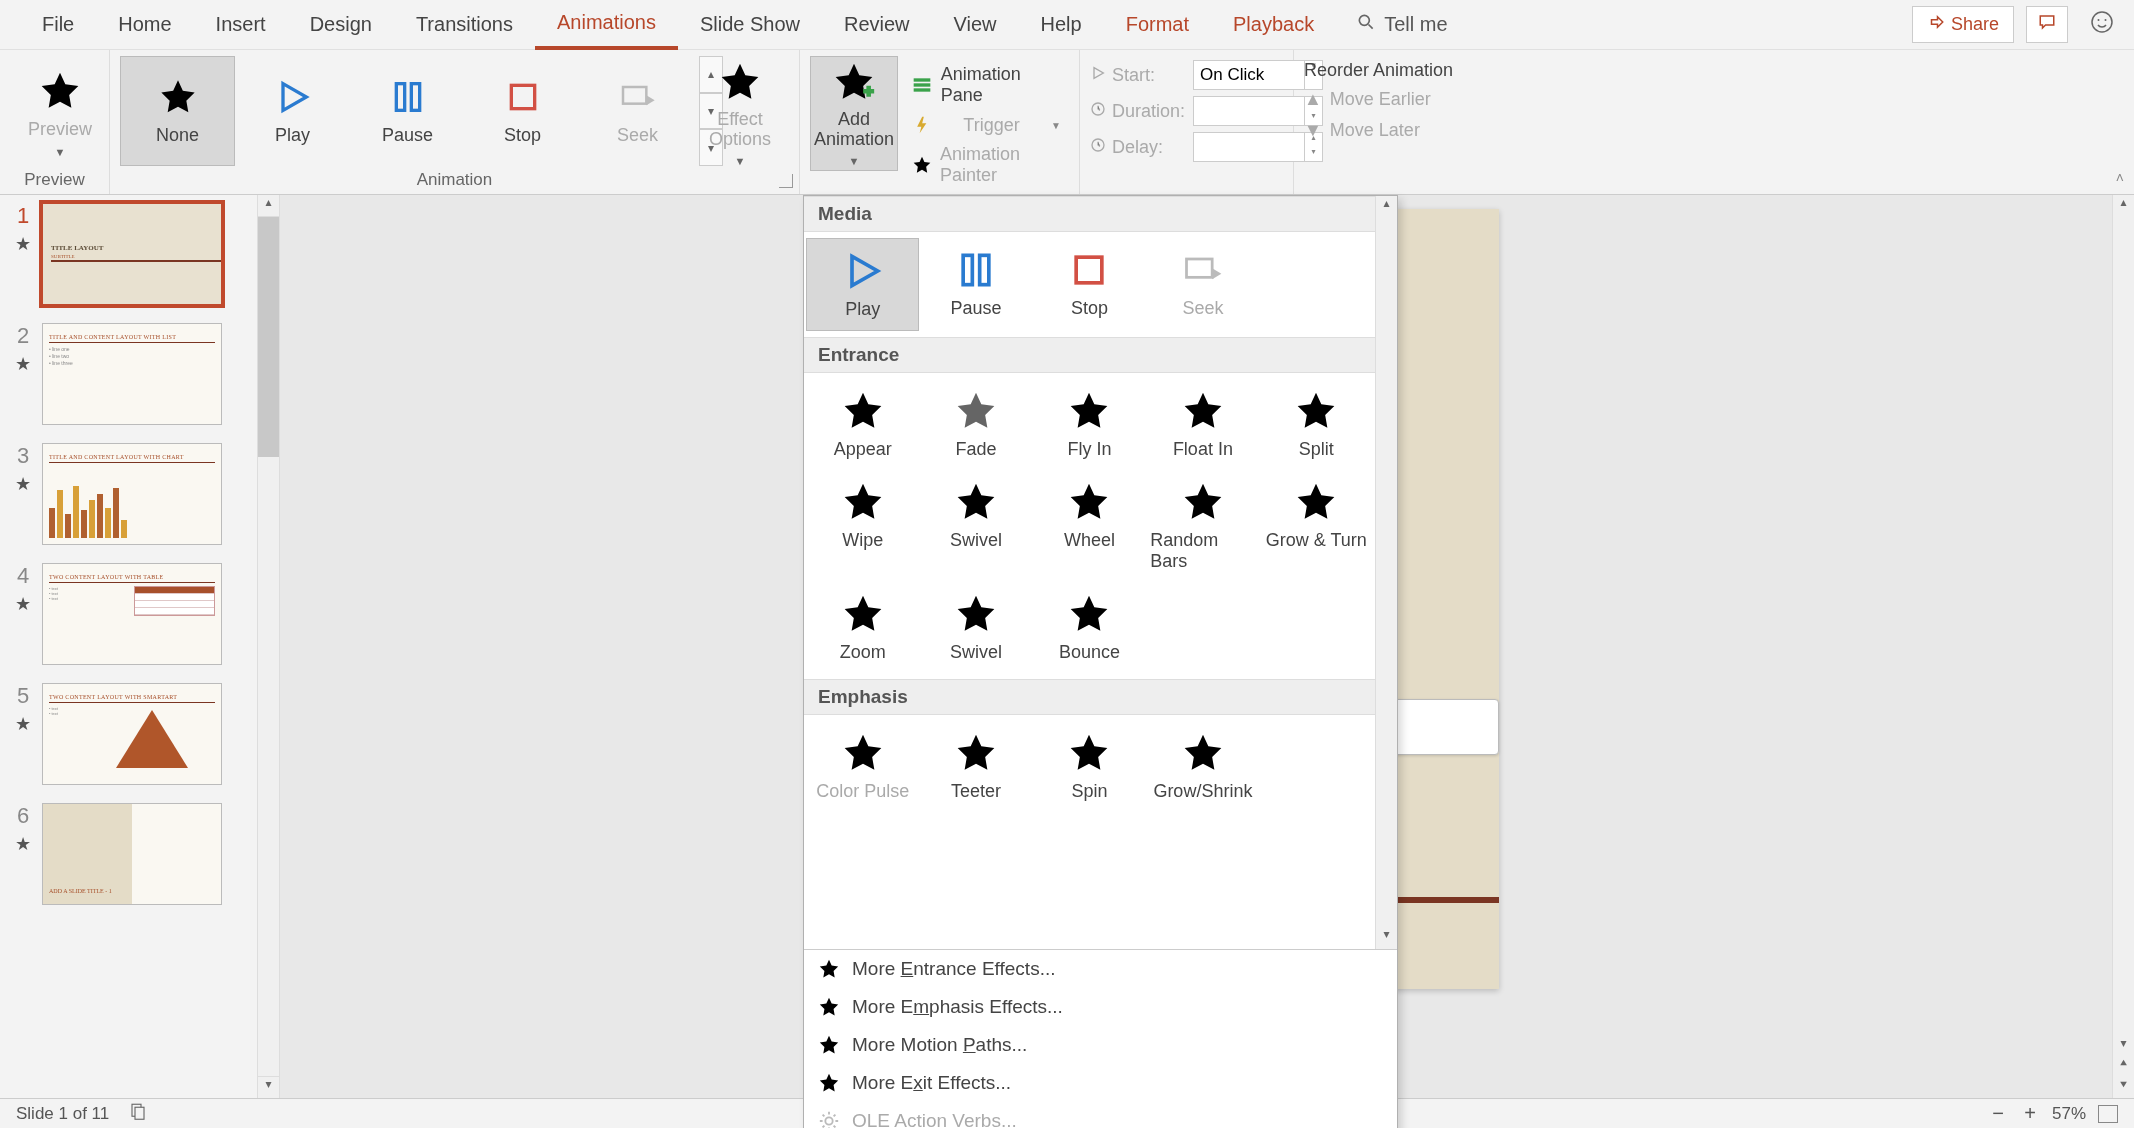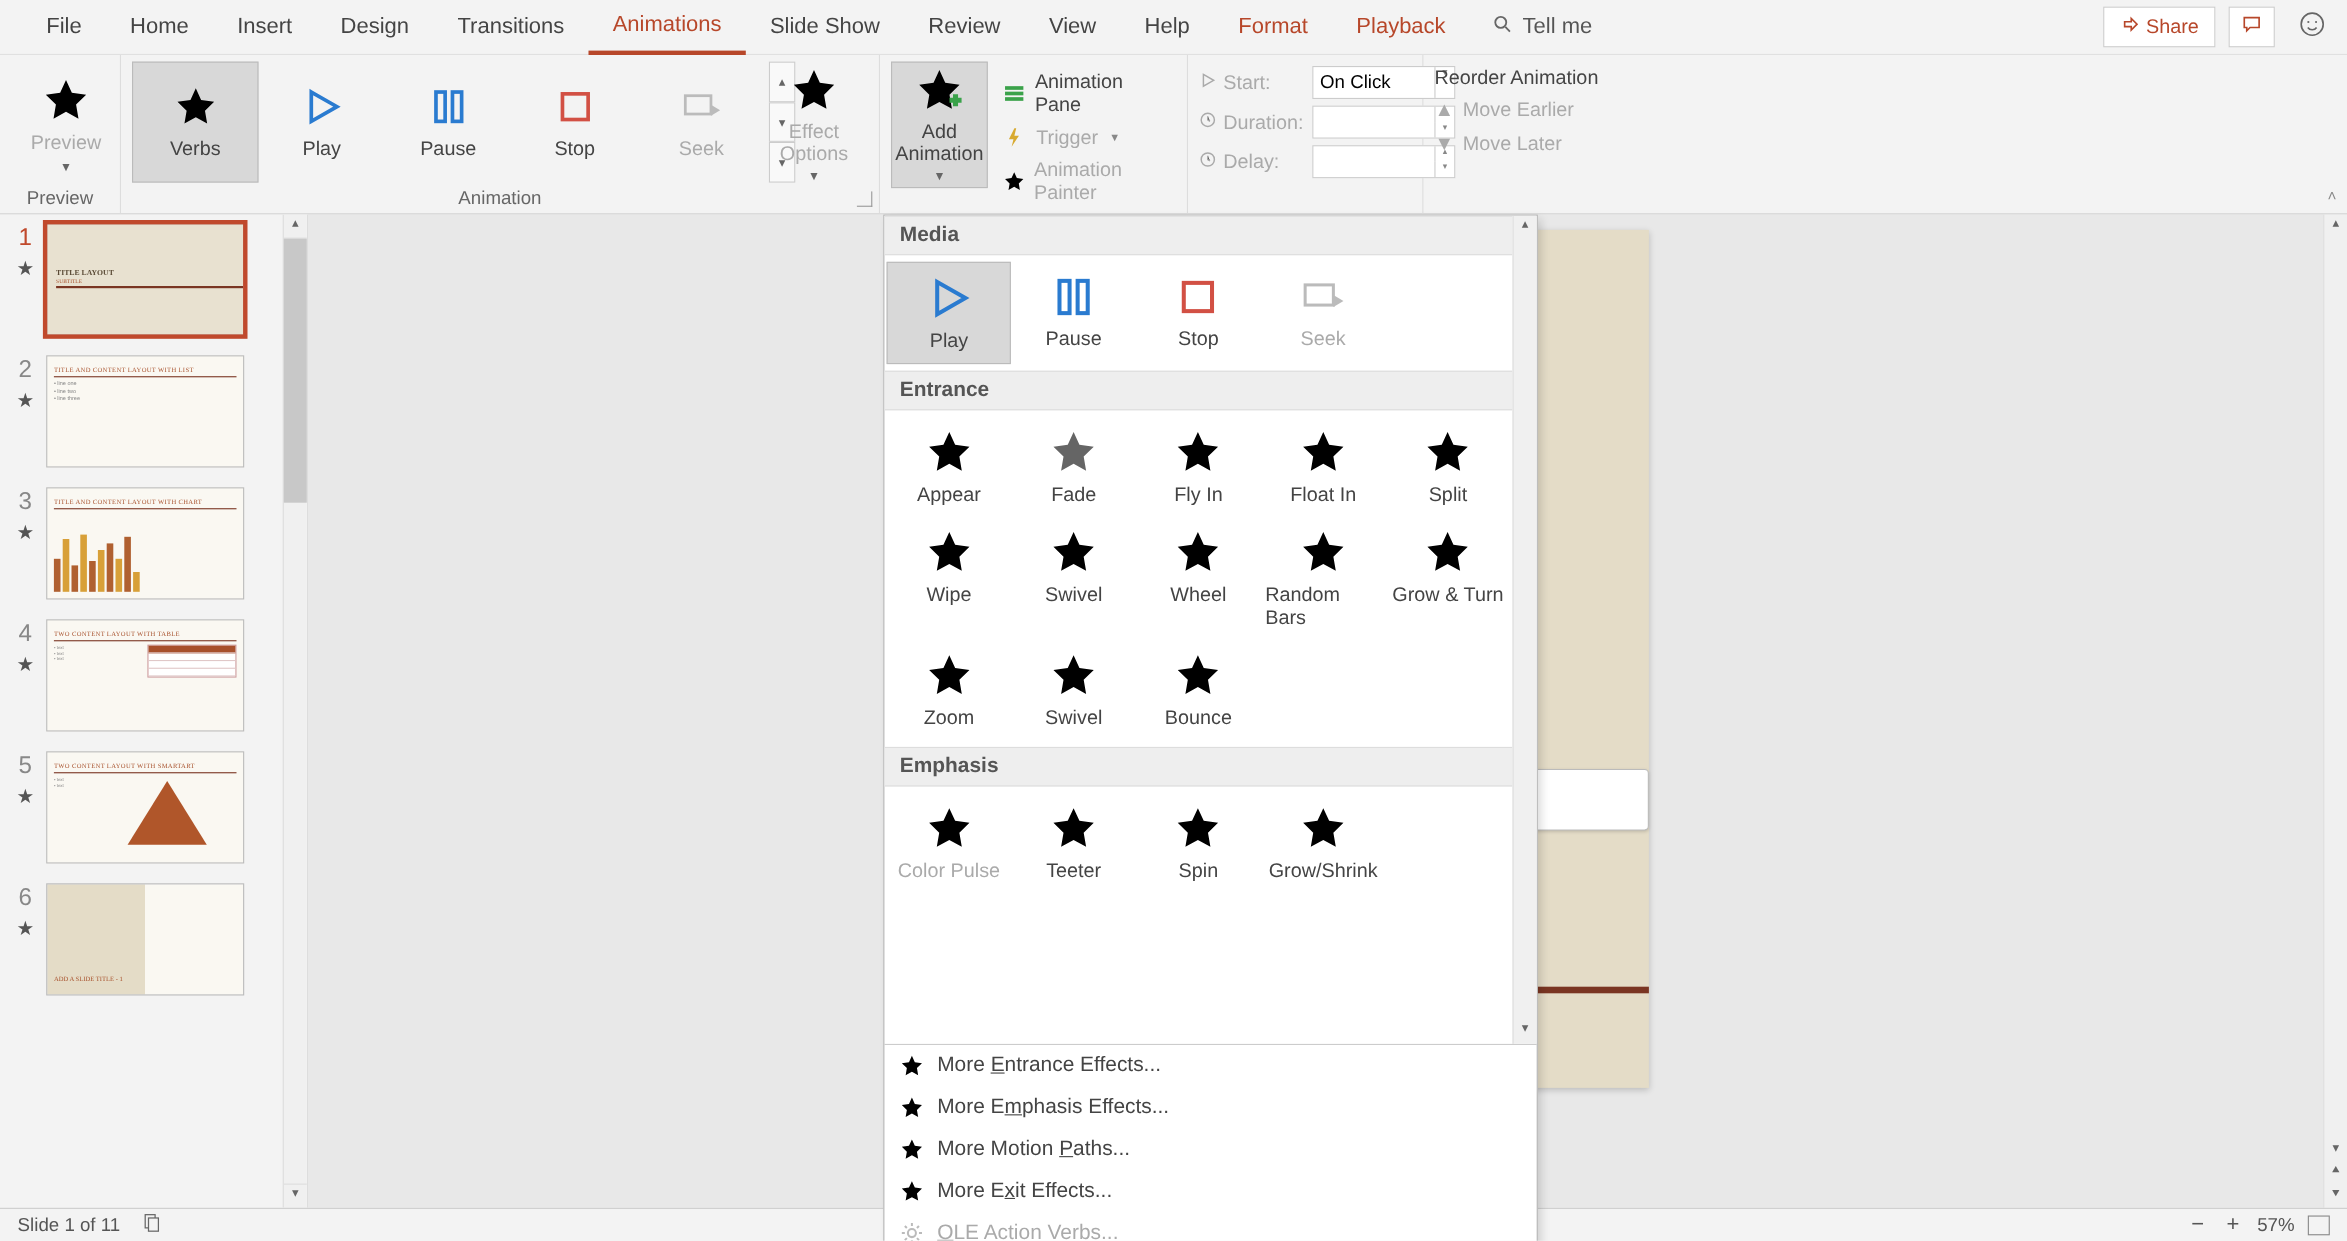--- a/index.html
+++ b/index.html
@@ -27,21 +27,21 @@
 .ribbon-big-btn .icon { width: 44px; height: 44px; display: flex; align-items: center; justify-content: center; }
 .ribbon-big-btn .dd-arrow { font-size: 11px; color: #666; }
 .anim-gallery { display: flex; gap: 0; height: 110px; }
 .anim-gallery-item { width: 115px; display: flex; flex-direction: column; align-items: center; justify-content: center; gap: 8px; font-size: 18px; color: #444; }
 .anim-gallery-item.selected { background: #d8d8d8; border: 1px solid #bbb; }
 .anim-gallery-item .icon { width: 40px; height: 40px; }
 .anim-gallery-scroll { display: flex; flex-direction: column; width: 24px; margin-left: 4px; }
 .anim-gallery-scroll div { flex: 1; border: 1px solid #ccc; background: #f9f9f9; display: flex; align-items: center; justify-content: center; font-size: 12px; color: #666; }
 
 .ribbon-stack { display: flex; flex-direction: column; gap: 4px; padding: 6px 0; }
-.ribbon-stack-item { display: flex; align-items: center; gap: 8px; font-size: 18px; color: #444; padding: 2px 8px; }
+.ribbon-stack-item { display: flex; align-items: center; gap: 8px; font-size: 18px; color: #444; padding: 2px 8px; justify-content: space-between; }
 .ribbon-stack-item.disabled { color: #aaa; }
 .ribbon-stack-item .sicon { width: 22px; height: 22px; display: inline-flex; align-items: center; justify-content: center; }
 .ribbon-stack-item .dd { font-size: 10px; color: #888; margin-left: 2px; }
 
 .timing-grid { display: grid; grid-template-columns: auto 130px; gap: 6px 8px; padding-top: 4px; }
 .timing-grid label { font-size: 18px; color: #aaa; display: flex; align-items: center; gap: 6px; }
 .timing-input { border: 1px solid #ccc; background: #fff; height: 30px; width: 130px; position: relative; font-size: 17px; padding: 0 6px; display: flex; align-items: center; }
 .timing-input .spinners { position: absolute; right: 0; top: 0; bottom: 0; width: 18px; display: flex; flex-direction: column; }
 .timing-input .spinners div { flex: 1; border-left: 1px solid #ccc; font-size: 8px; text-align: center; color: #888; }
 
@@ -202,21 +202,21 @@
     </div>
     <div class="ribbon-group-label">Preview</div>
   </div>
 
   <div class="ribbon-group" style="width:690px">
     <div class="anim-gallery">
       <div class="anim-gallery-item selected">
         <span class="icon"><svg class="star-gray" width="40" height="40">
               <use href="#star"></use>
             </svg></span>
-        <span>Verbs</span>
+        <span>None</span>
       </div>
       <div class="anim-gallery-item">
         <span class="icon"><svg width="40" height="40" viewBox="0 0 24 24">
               <path d="M6 4l14 8-14 8z" fill="none" stroke="#2a7bd0" stroke-width="2"></path>
             </svg></span>
         <span>Play</span>
       </div>
       <div class="anim-gallery-item">
         <span class="icon"><svg width="40" height="40" viewBox="0 0 24 24">
               <rect x="5" y="4" width="5" height="16" fill="none" stroke="#2a7bd0" stroke-width="2"></rect>

